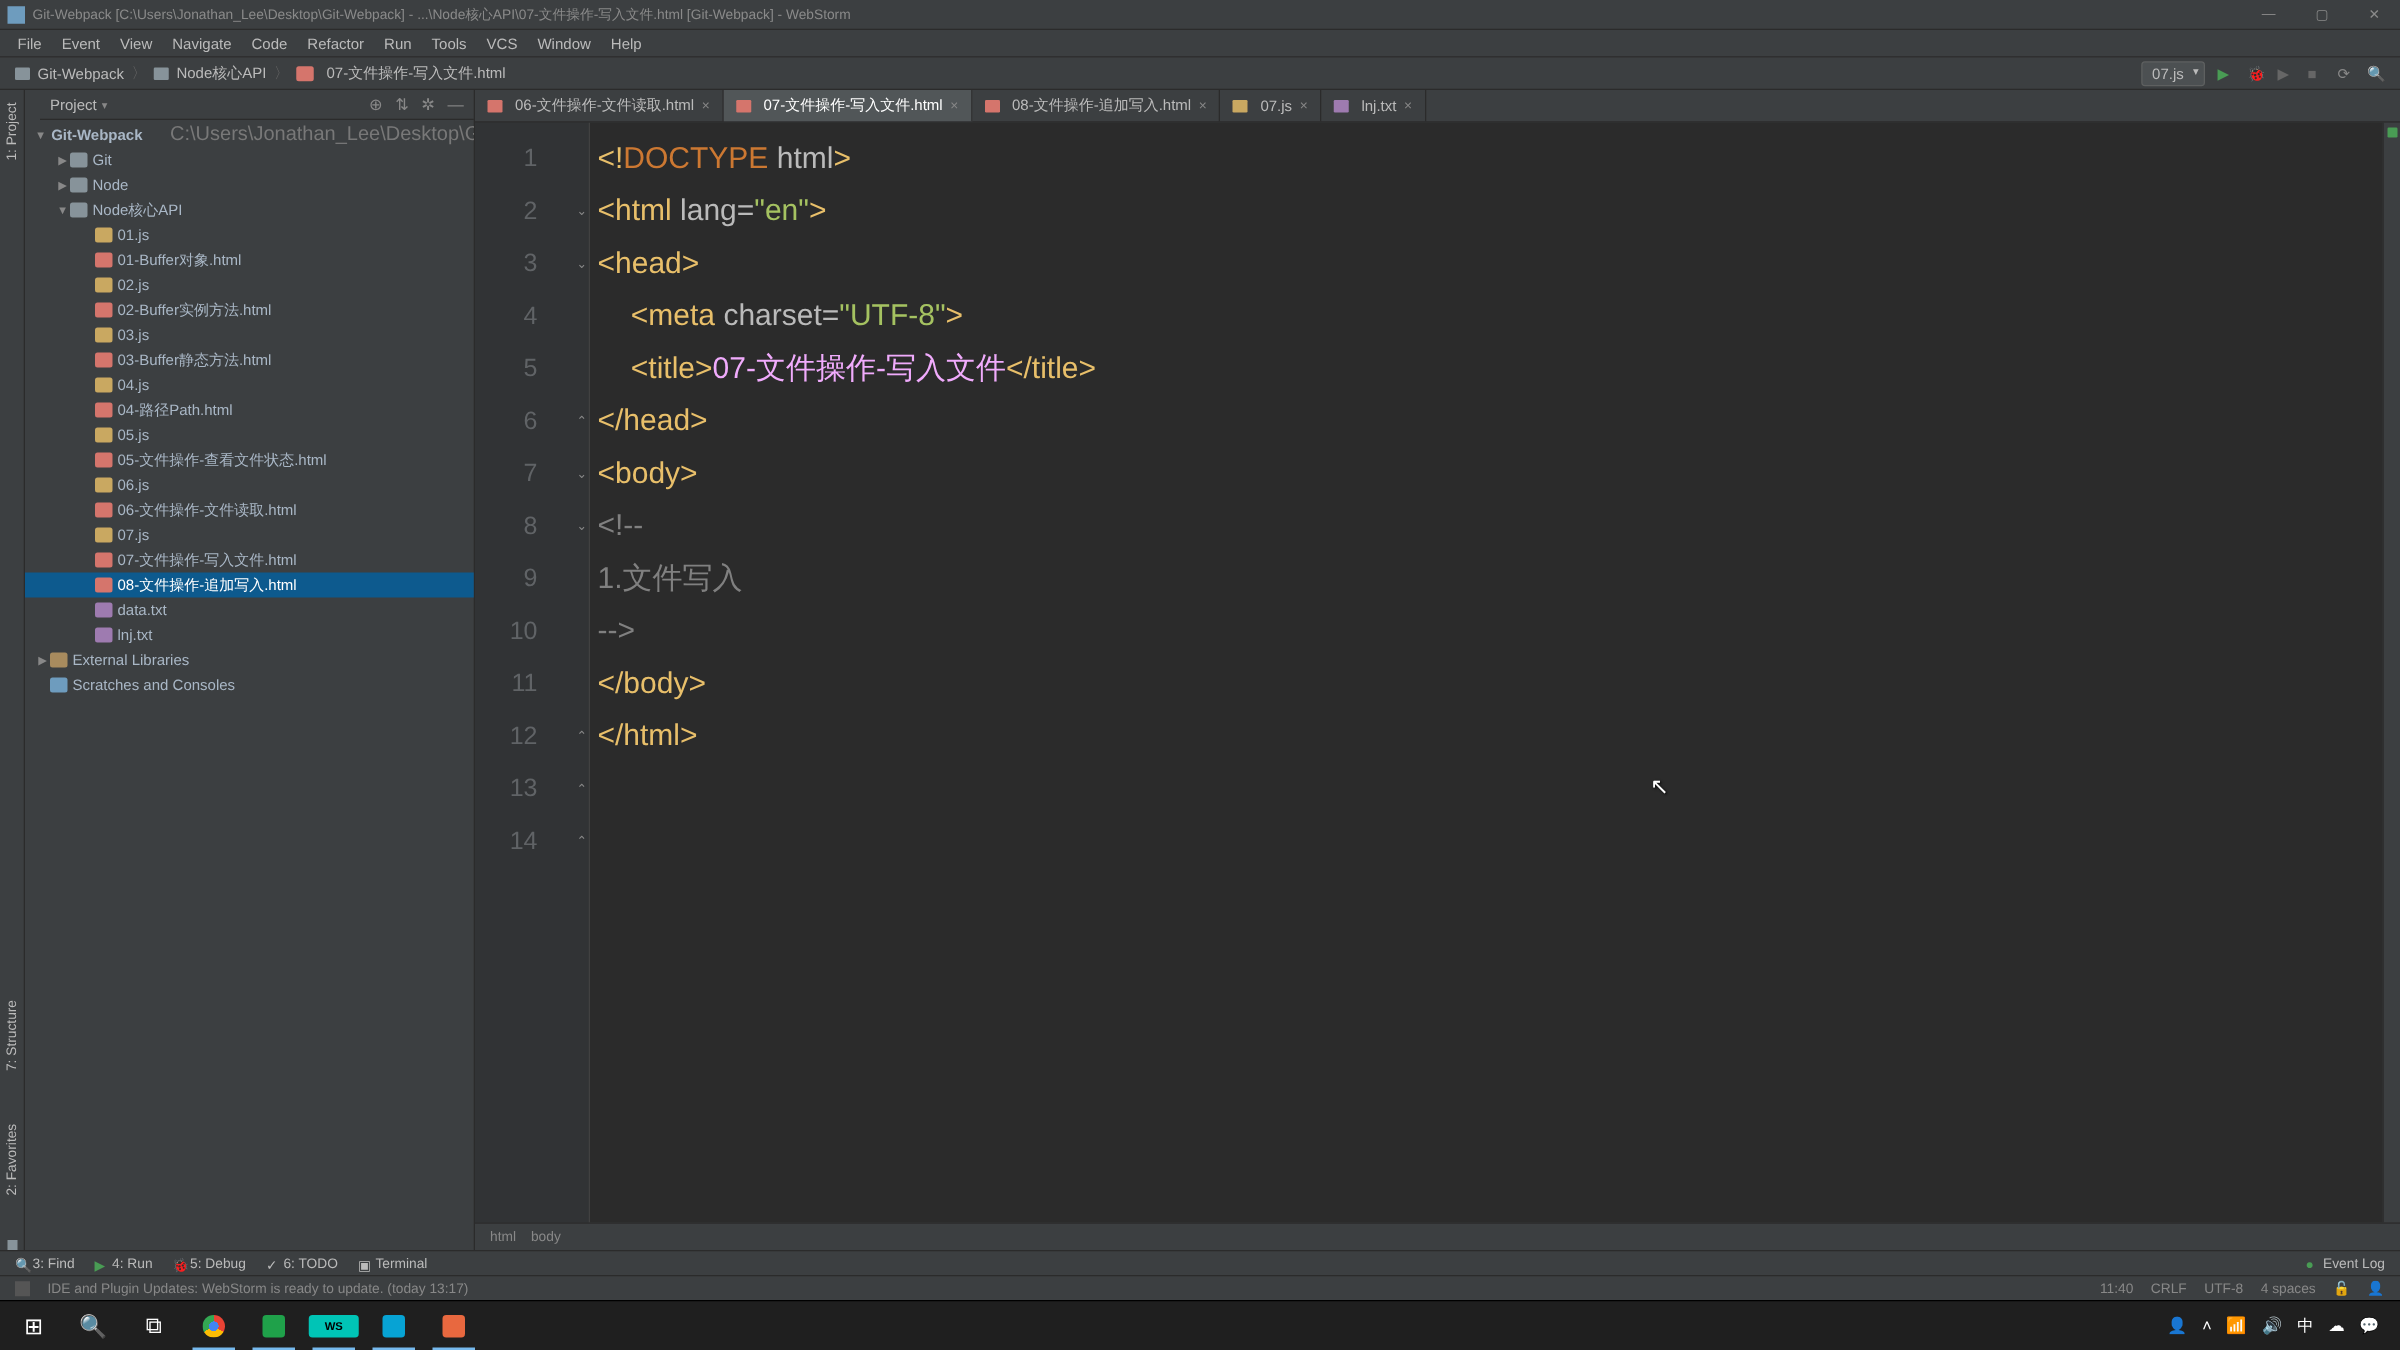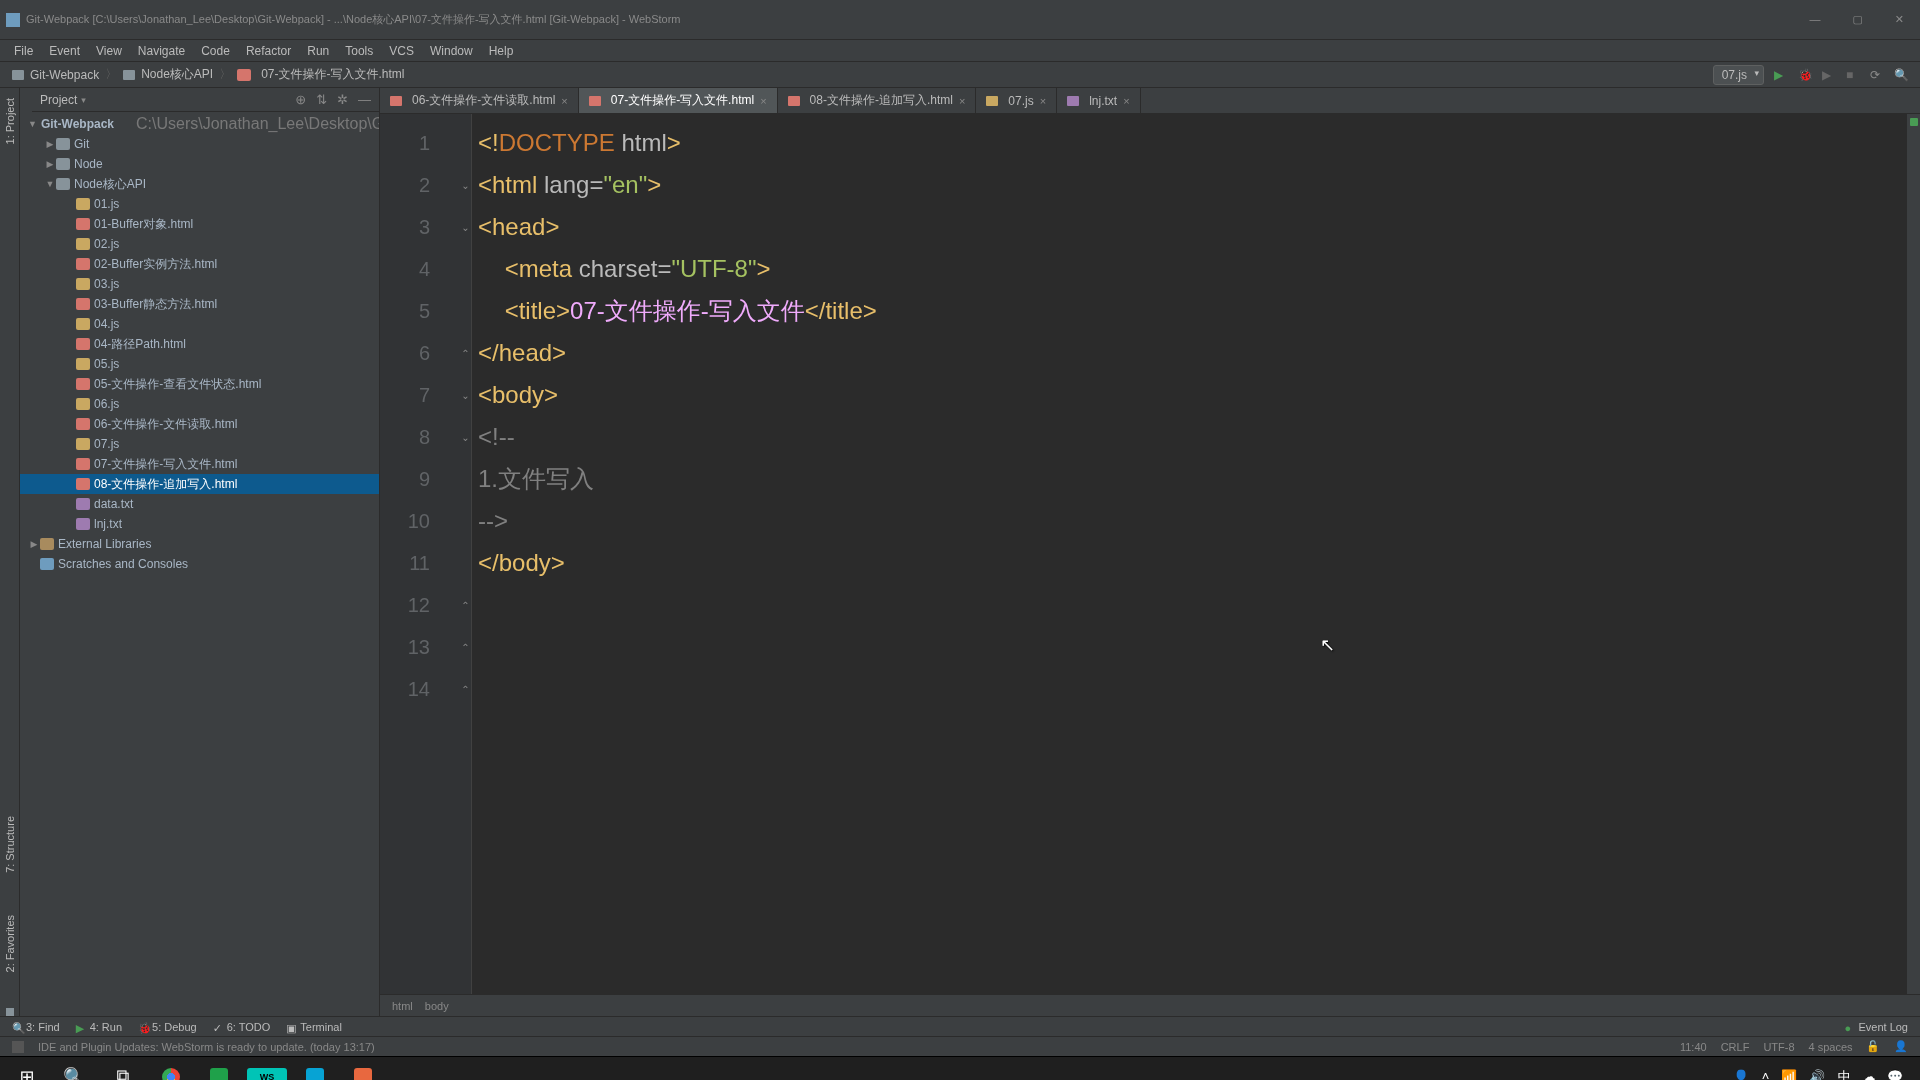--- a/index.html
+++ b/index.html
@@ -1,18 +1,18 @@
 <!DOCTYPE html>
 <html><head>
 <meta charset="utf-8">
 <style>
 * { margin: 0; padding: 0; box-sizing: border-box; font-family: "Segoe UI", Arial, sans-serif; }
 body { background: #2b2b2b; color: #a9b7c6; overflow: hidden; width: 1920px; height: 1080px; font-size: 12px; }
 
-.titlebar { height: 40px; background: #3c3f41; color: #8a8a8a; display: flex; align-items: center; padding: 0 6px; font-size: 11px; border-bottom: 1px solid #2b2b2b; }
+.titlebar { height: 24px; background: #3c3f41; color: #8a8a8a; display: flex; align-items: center; padding: 0 6px; font-size: 11px; border-bottom: 1px solid #2b2b2b; }
 .titlebar-icon { width: 14px; height: 14px; background: #6e9cbe; margin-right: 6px; }
 .titlebar-text { flex: 1; }
 .window-controls { display: flex; gap: 12px; }
 .window-controls span { color: #8a8a8a; padding: 0 10px; cursor: pointer; }
 
 .menubar { height: 22px; background: #3c3f41; display: flex; align-items: center; padding: 0 6px; font-size: 12px; border-bottom: 1px solid #2b2b2b; }
 .menubar span { padding: 0 8px; color: #bbb; cursor: pointer; }
 
 .navbar { height: 26px; background: #3c3f41; display: flex; align-items: center; padding: 0 12px; font-size: 12px; border-bottom: 1px solid #2b2b2b; }
 .nav-crumb { display: flex; align-items: center; gap: 6px; color: #bbb; }
@@ -367,20 +367,21 @@
           <div class="code-line"><span class="c-tag">&lt;html </span><span class="c-attr">lang=</span><span class="c-str">"en"</span><span class="c-tag">&gt;</span></div>
           <div class="code-line"><span class="c-tag">&lt;head&gt;</span></div>
           <div class="code-line">    <span class="c-tag">&lt;meta </span><span class="c-attr">charset=</span><span class="c-str">"UTF-8"</span><span class="c-tag">&gt;</span></div>
           <div class="code-line">    <span class="c-tag">&lt;title&gt;</span><span class="c-txt">07-文件操作-写入文件</span><span class="c-tag">&lt;/title&gt;</span></div>
           <div class="code-line"><span class="c-tag">&lt;/head&gt;</span></div>
           <div class="code-line"><span class="c-tag">&lt;body&gt;</span></div>
           <div class="code-line"><span class="c-comment">&lt;!--</span></div>
           <div class="code-line"><span class="c-comment">1.文件写入</span></div>
           <div class="code-line"><span class="c-comment">--&gt;</span></div>
           <div class="code-line"><span class="c-tag">&lt;/body&gt;</span></div>
+          <div class="code-line"><span class="c-tag">&lt;/html&gt;</span></div>
         </div>
       <div class="right-stripe">
         <div class="right-stripe-mark"></div>
       </div>
       <div class="cursor-pointer">↖</div>
     </div>
     <div class="breadcrumb-bar">
       <span>html</span>
       <span>body</span>
     </div>

